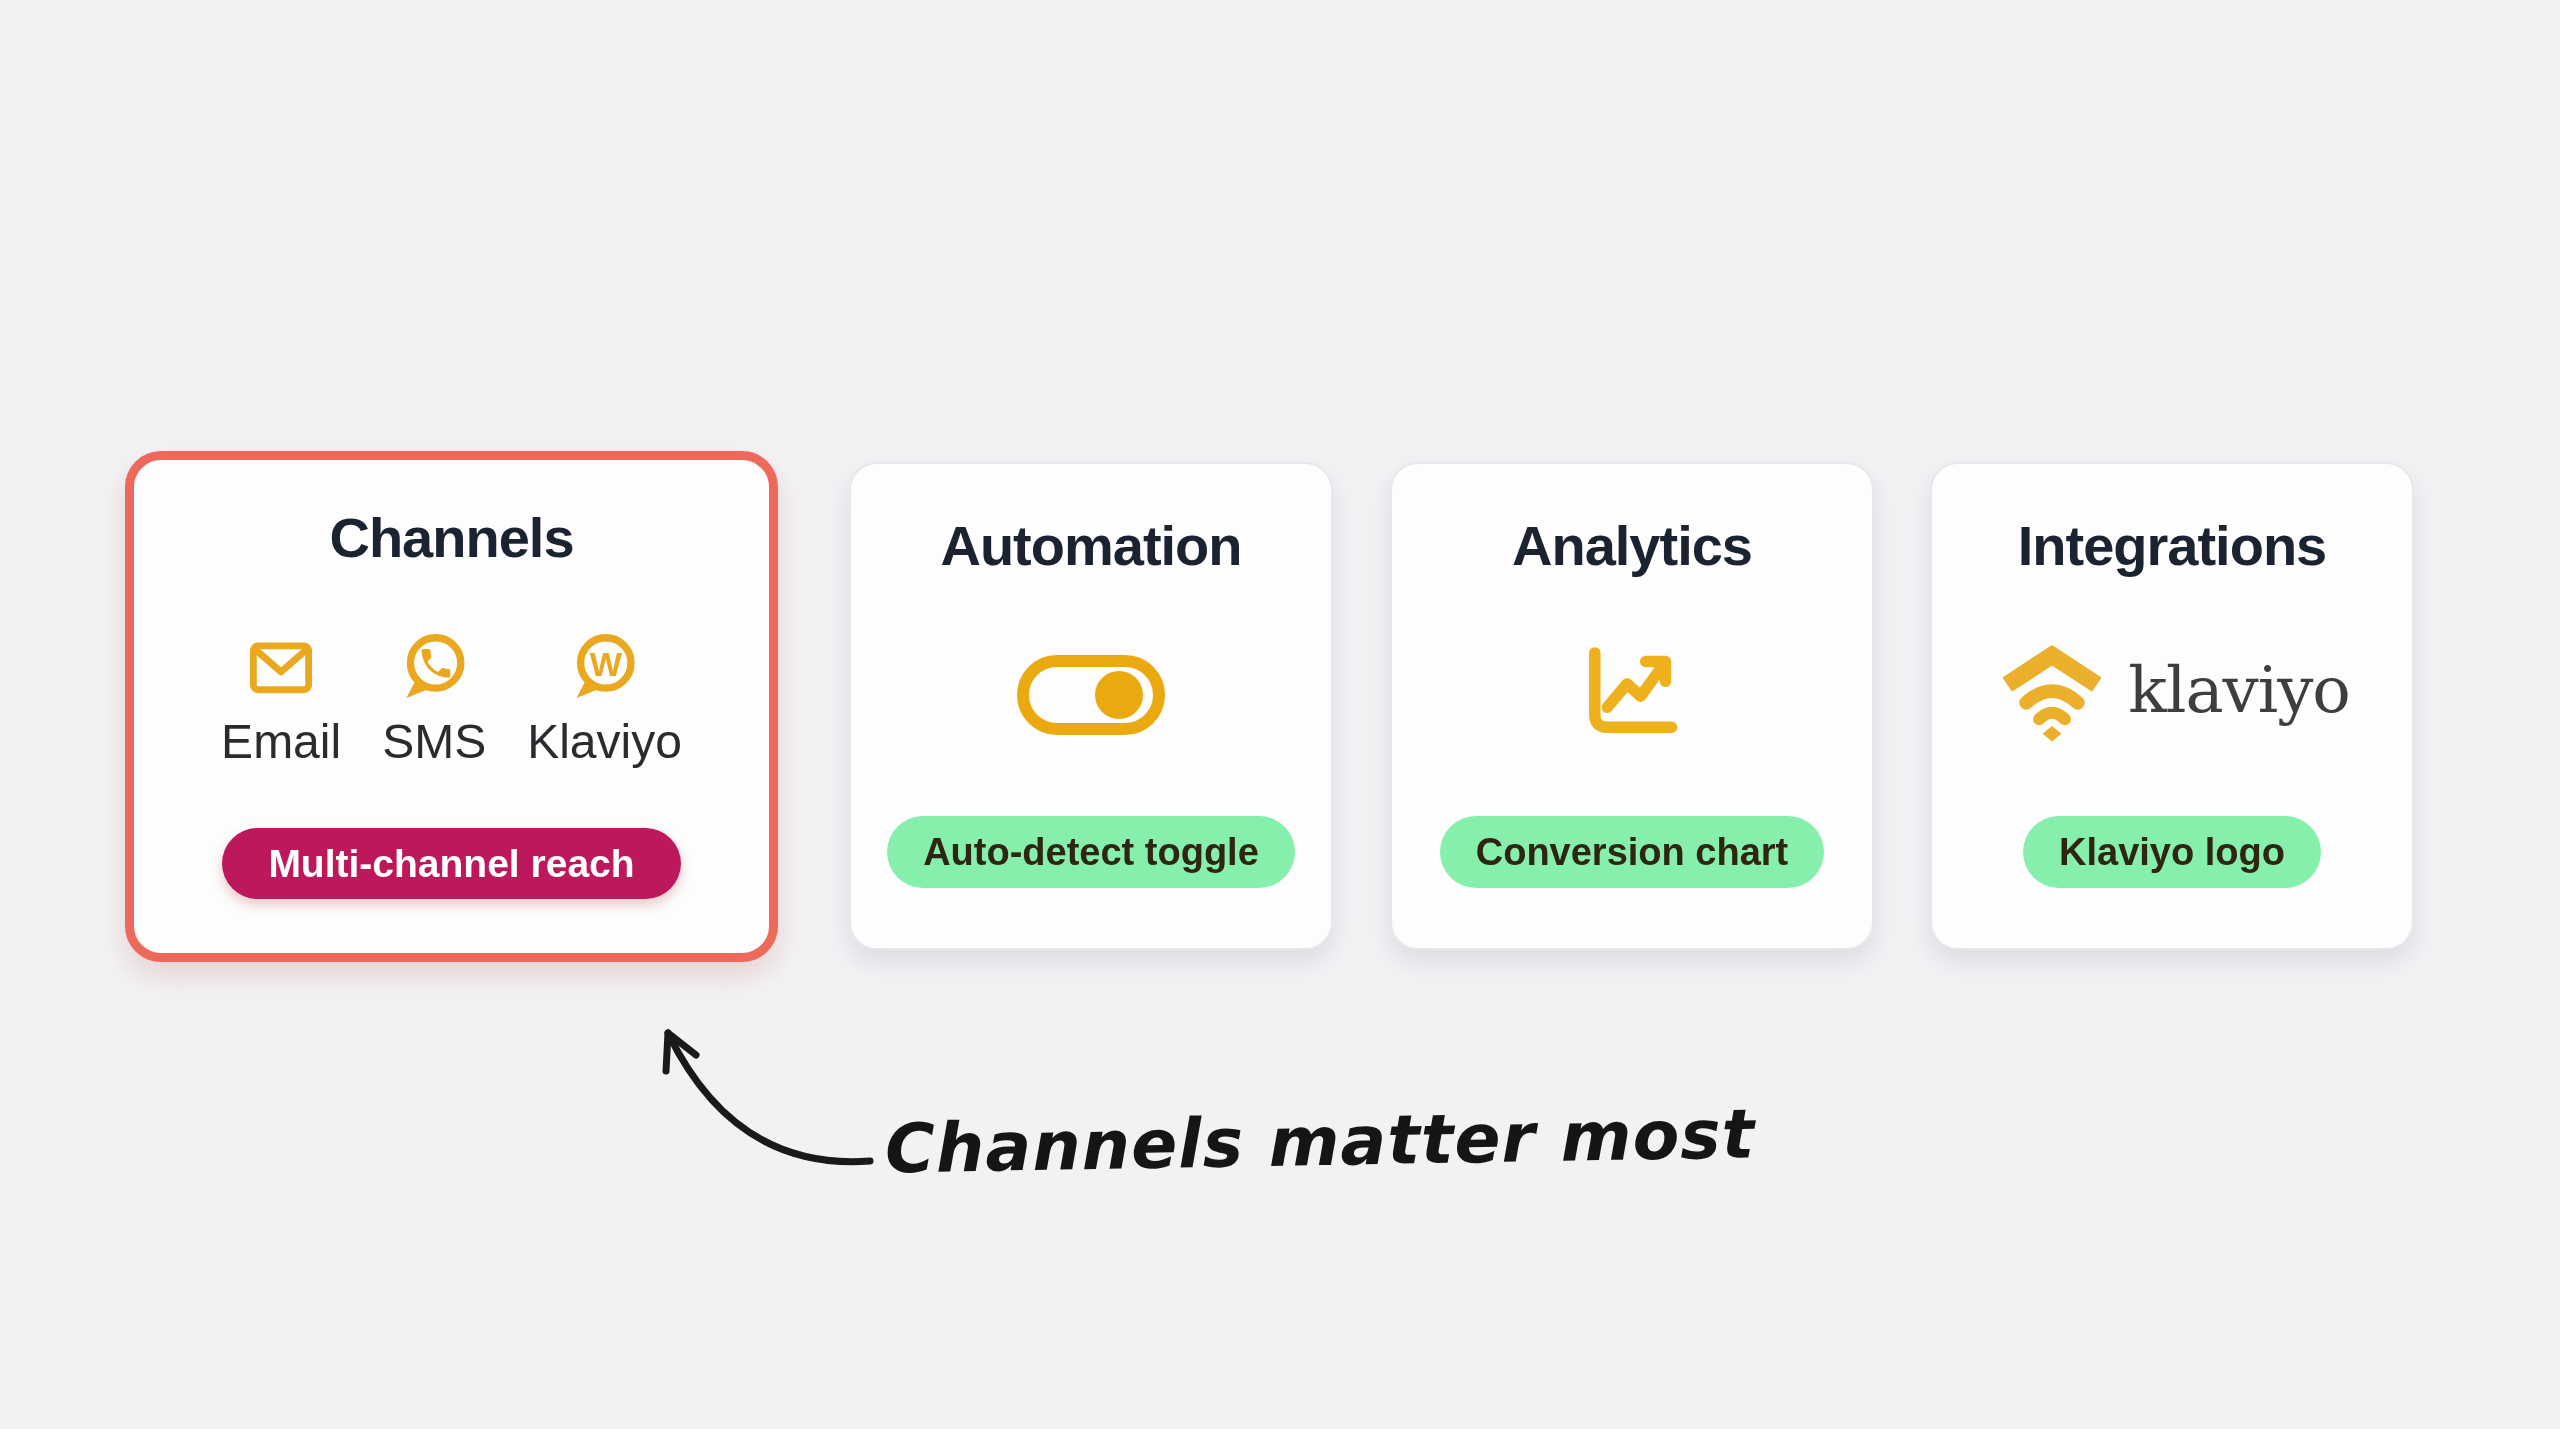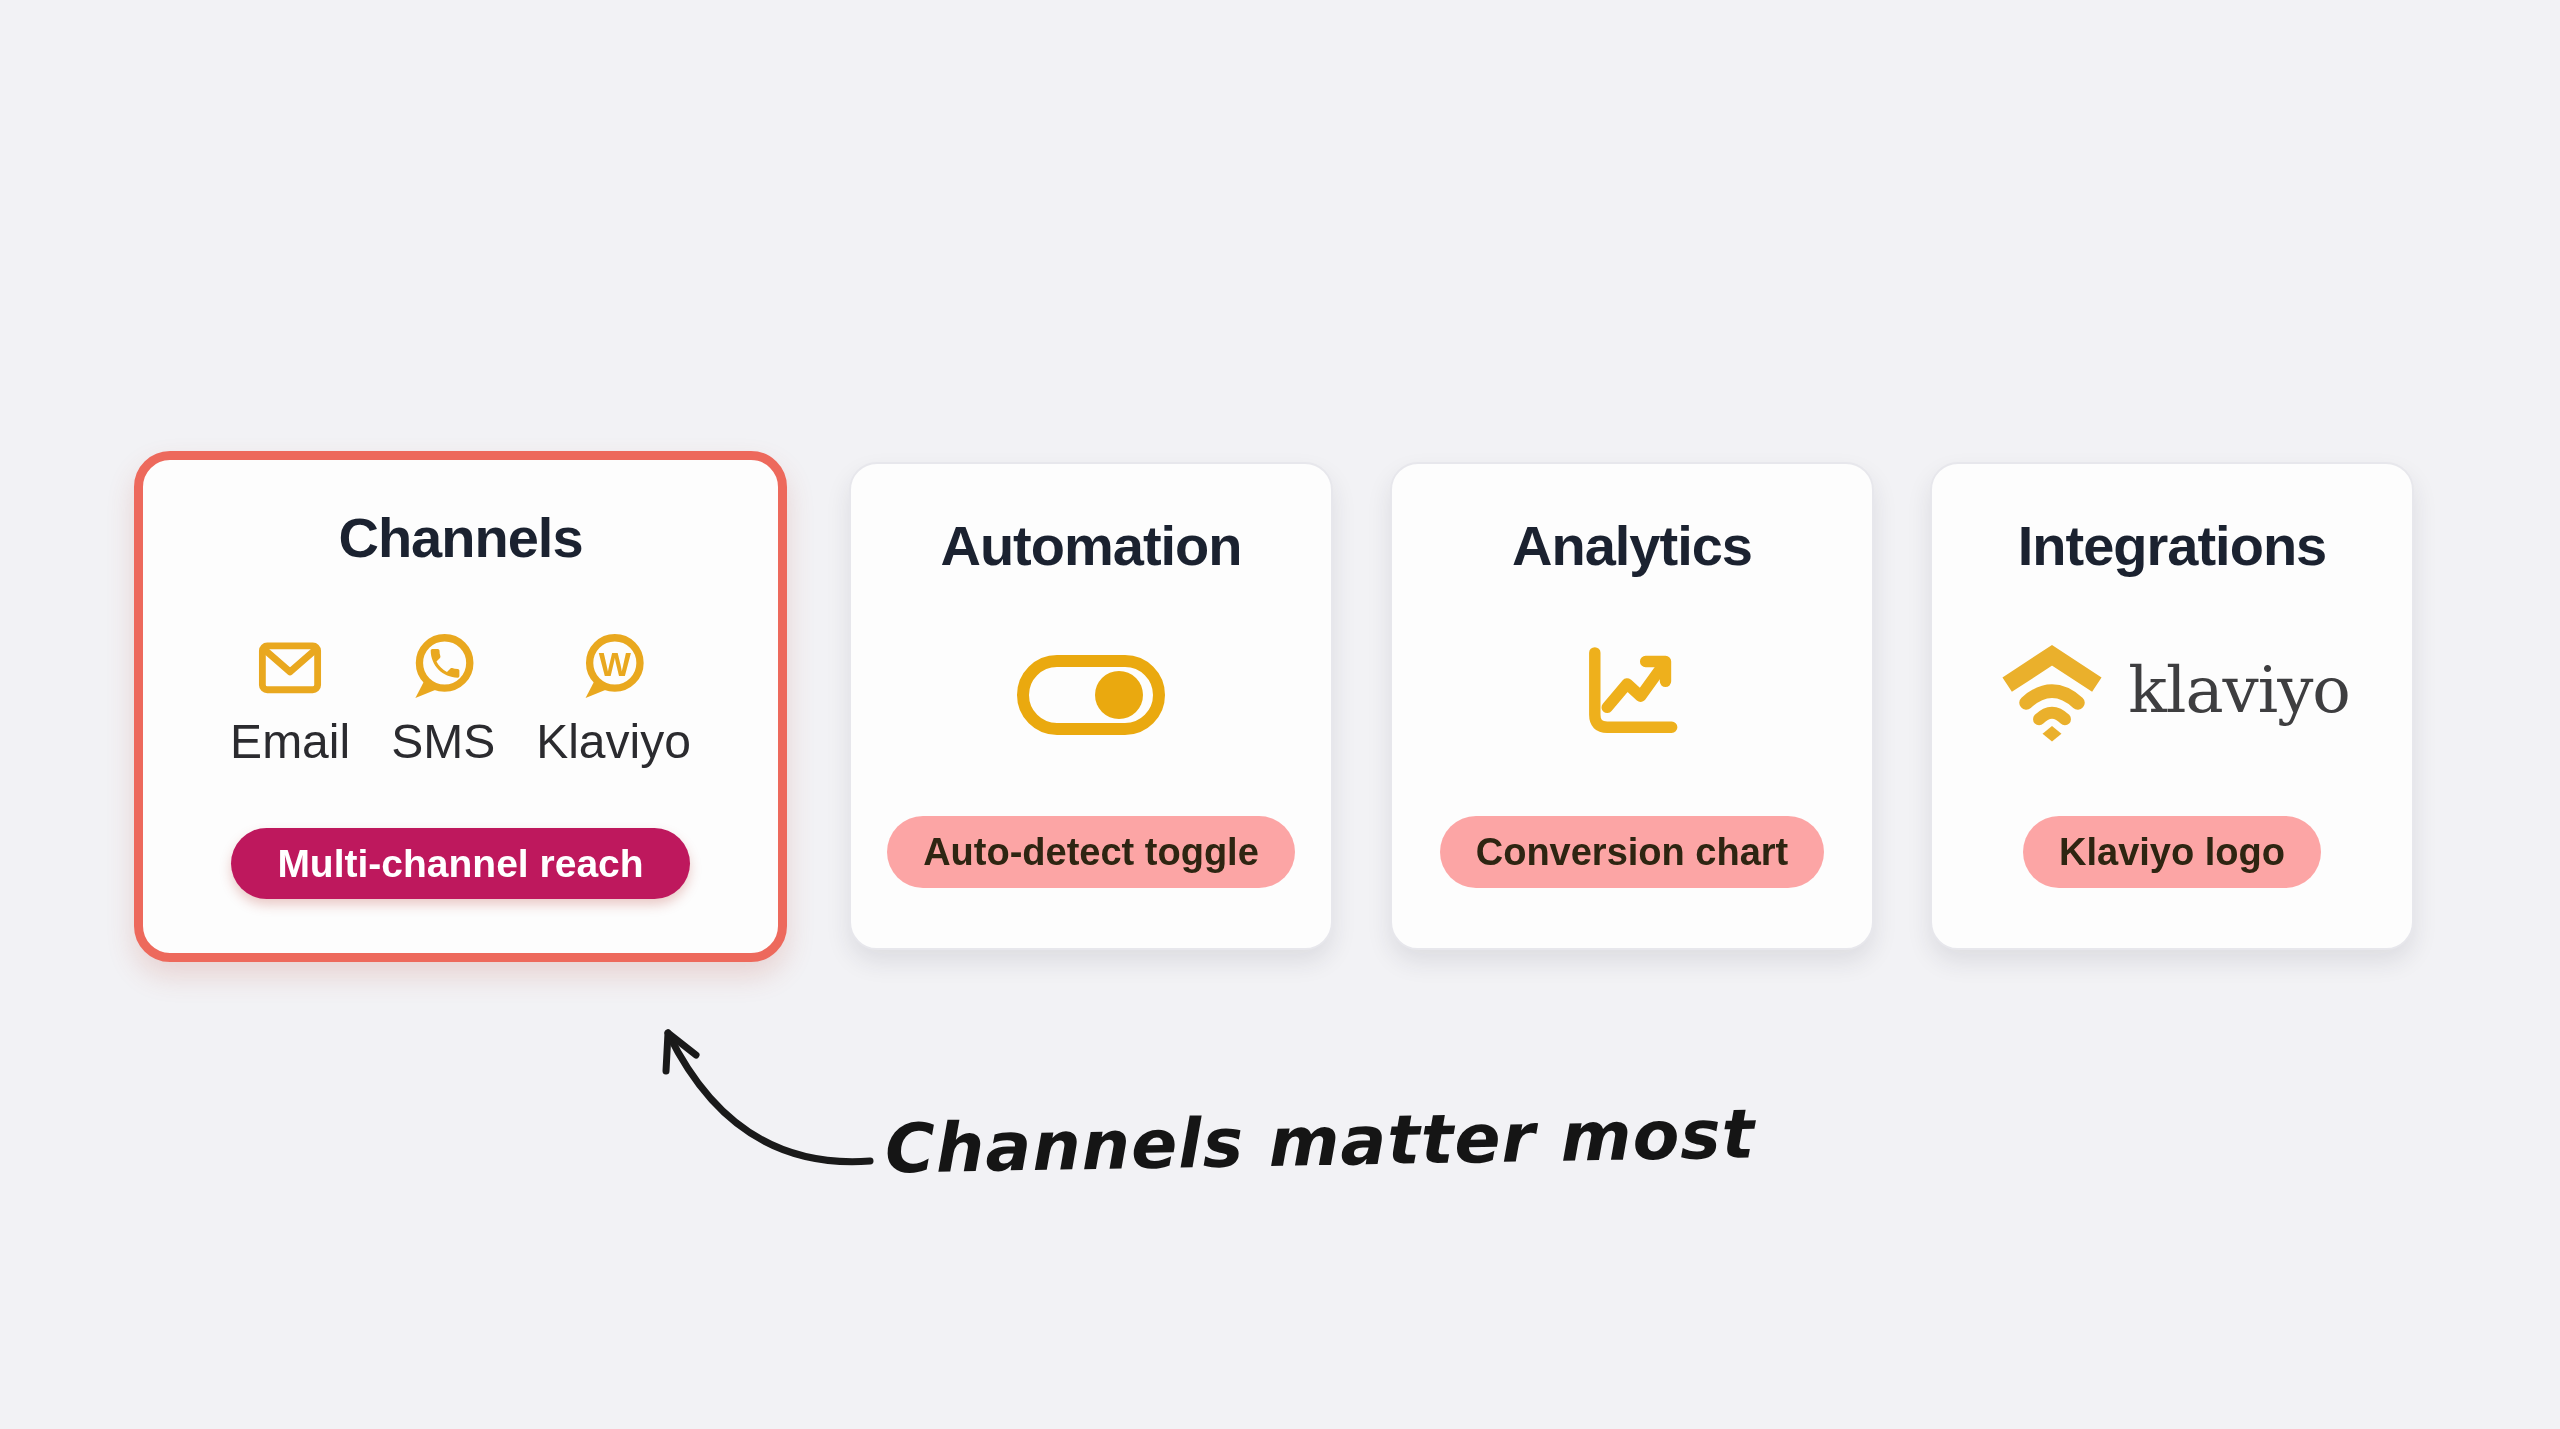--- a/index.html
+++ b/index.html
@@ -11,21 +11,21 @@
     position:absolute;
     background:#fdfdfd;
     border:2px solid #e7e7ec;
     border-radius:28px;
     box-shadow:0 12px 24px rgba(40,40,60,0.10);
     display:flex;flex-direction:column;align-items:center;
     box-sizing:border-box;
   }
   .card--plain{top:462px;width:484px;height:488px;padding:54px 20px 60px;}
   .card--highlight{
-    left:134px;top:451px;width:653px;height:511px;
+    left:125px;top:451px;width:653px;height:511px;
     border:9px solid #ed695c;border-radius:36px;
     box-shadow:0 14px 28px rgba(190,70,55,0.18);
     padding:50px 18px 54px;
   }
   #card-automation{left:849px;}
   #card-analytics{left:1390px;}
   #card-integrations{left:1930px;align-items:center;}
 
   .card-title{
     font-size:56px;font-weight:bold;color:#1b2230;
@@ -53,21 +53,21 @@
     white-space:nowrap;border:none;cursor:pointer;
     font-family:"Liberation Sans",sans-serif;
   }
   .pill--red{
     background:#be185d;color:#ffffff;
     height:71px;padding:0 46px;border-radius:40px;
     font-size:39px;font-weight:bold;
     box-shadow:0 6px 12px rgba(180,50,40,0.25);
   }
   .pill--yellow{
-    background:#fca5a5;color:#2e2512;
+    background:#86efac;color:#2e2512;
     height:72px;padding:0 36px;border-radius:37px;
     font-size:38px;font-weight:bold;
   }
 
   
   .annotation-arrow{position:absolute;left:630px;top:995px;width:280px;height:200px;}
   .annotation-text{
     position:absolute;left:885px;top:1102px;
     font-family:cursive,"DejaVu Sans",sans-serif;
     font-style:italic;font-weight:bold;

